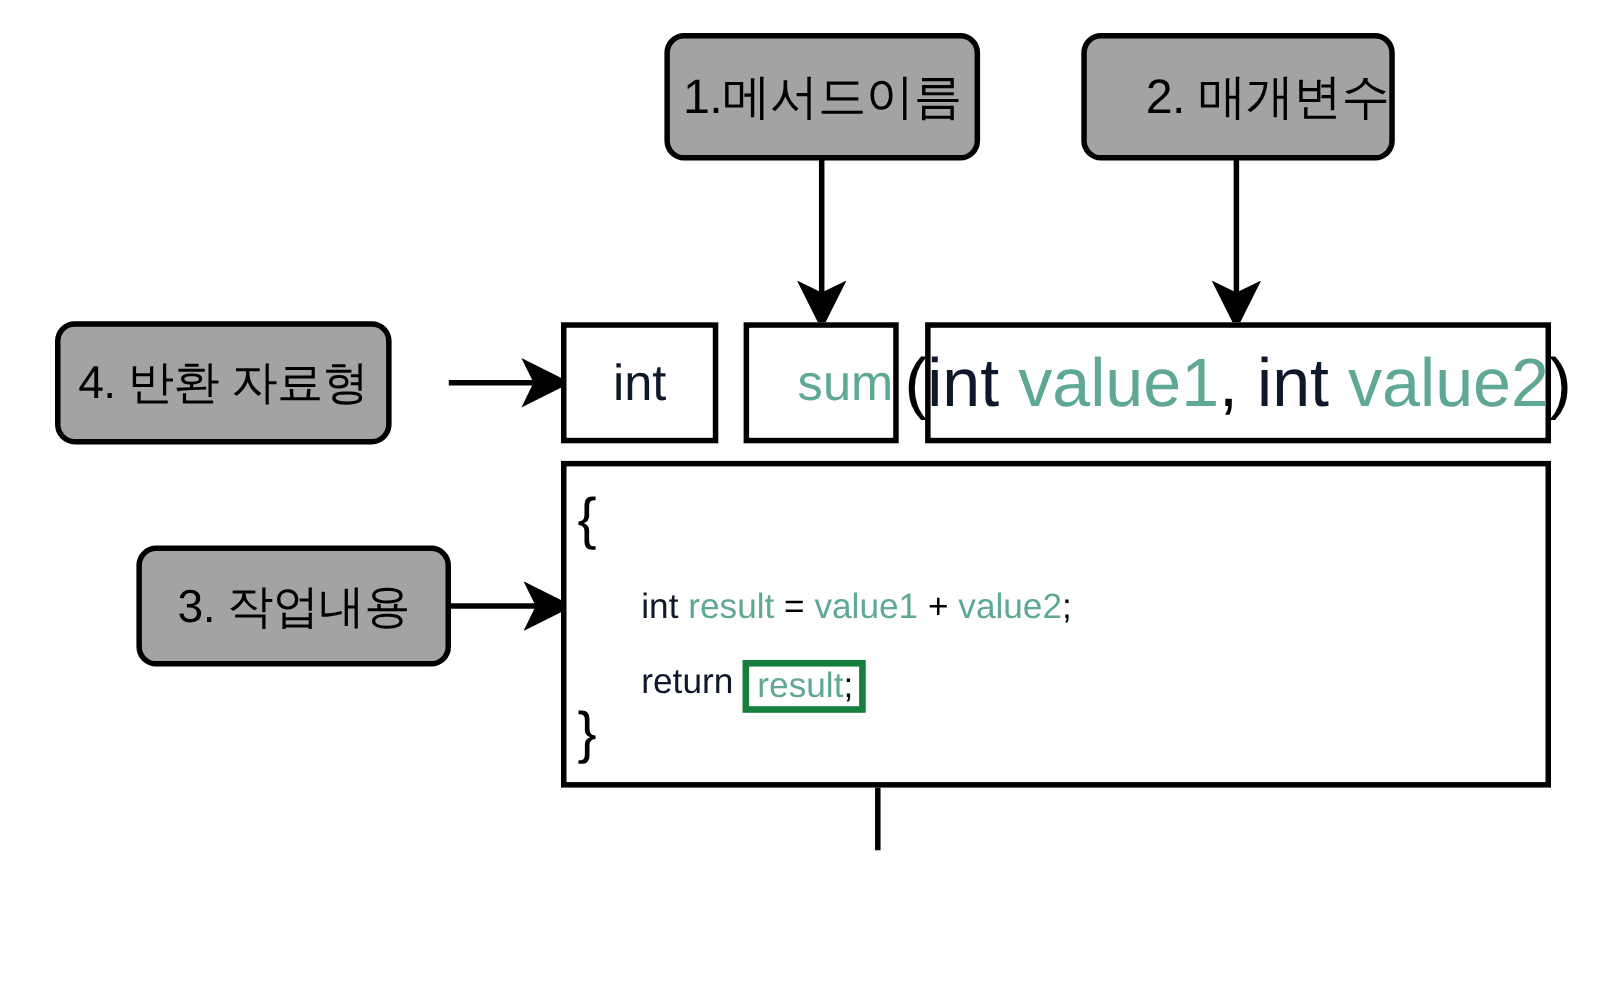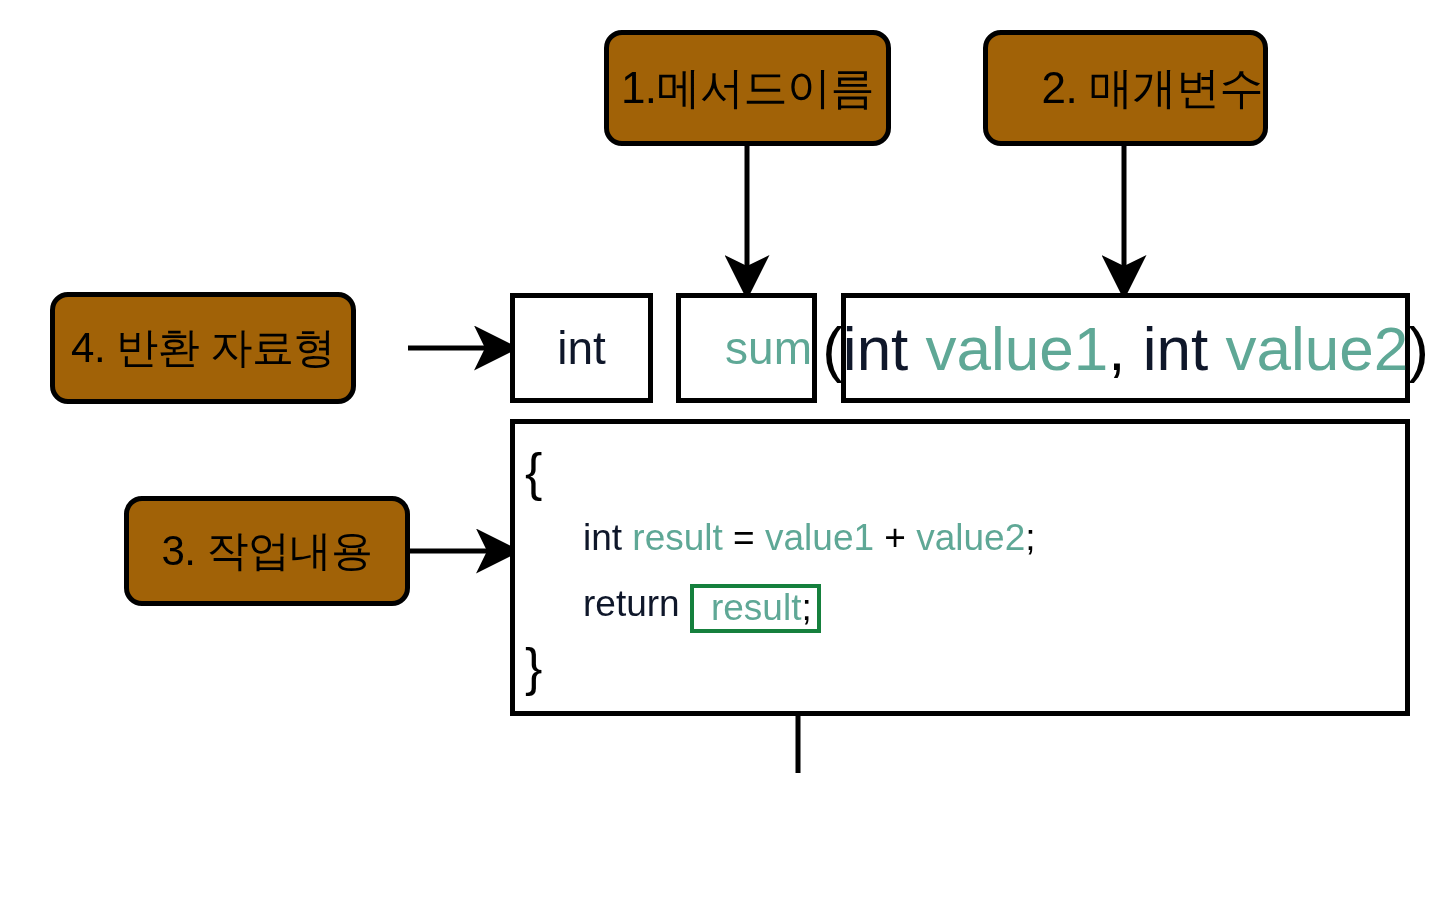--- a/index.html
+++ b/index.html
@@ -18,21 +18,21 @@
     background: #ffffff;
     overflow: hidden;
   }
 
   
   .callout {
     position: absolute;
     box-sizing: border-box;
     border: 5px solid #000000;
     border-radius: 18px;
-    background: #a16207;
+    background: #a3a3a3;
     display: flex;
     align-items: center;
     justify-content: center;
     color: #000000;
     font-weight: 400;
     letter-spacing: -0.5px;
     white-space: nowrap;
     z-index: 4;
   }
 
@@ -66,32 +66,33 @@
     font-size: 52px;
     line-height: 1;
     color: #000000;
   }
   #brace-open  { top: 22px; }
   #brace-close { bottom: 18px; }
 
   .code-line {
     position: absolute;
     left: 68px;
-    font-size: 37px;
+    font-size: 32px;
     line-height: 1;
     white-space: nowrap;
+    margin-top: 16px;
   }
   #line-assign { top: 95px; }
   #line-return { top: 160px; }
 
   .result-chip {
     display: inline-block;
     box-sizing: border-box;
-    border: 4px solid #15803d;
-    padding: 1px 5px 3px 17px;
+    border: 6px solid #15803d;
+    padding: 1px 5px 3px 7px;
     background: #ffffff;
     line-height: 1;
     vertical-align: -4px;
   }
 
   
   .conn { position: absolute; z-index: 2; }
   .conn svg { display: block; overflow: visible; }
 </style>
 </head>

